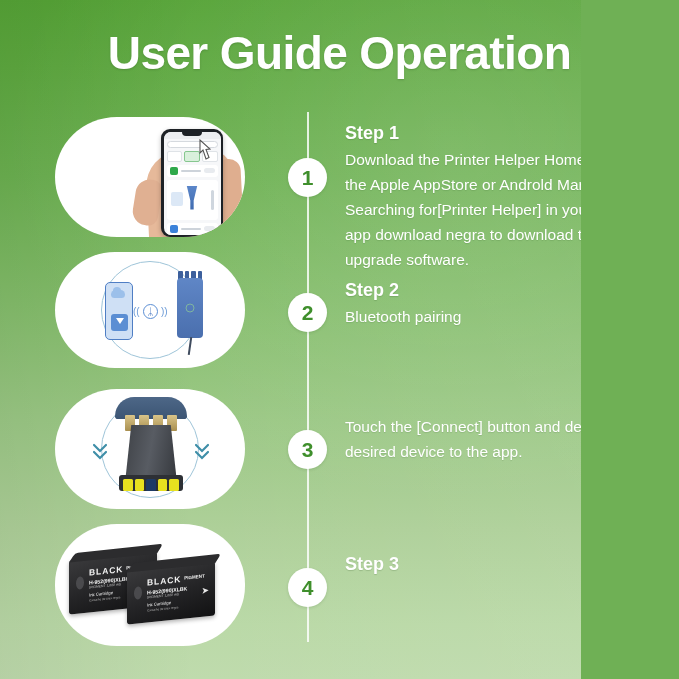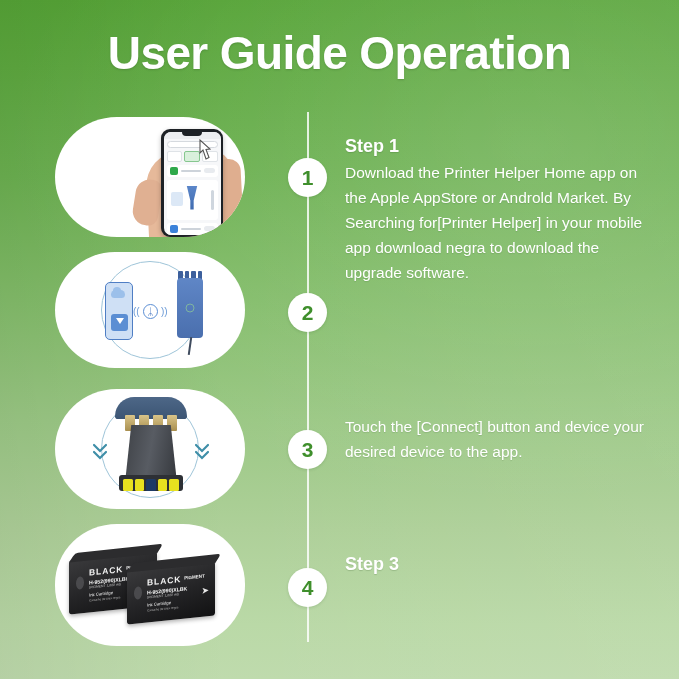--- a/index.html
+++ b/index.html
@@ -14,21 +14,21 @@
   body {
     font-family: "Liberation Sans", sans-serif;
     background: #6fb055;
     position: relative;
   }
 
   
   #poster {
     position: absolute;
     inset: 0;
-    width: 679px;
+    width: 581px;
     height: 679px;
     background:
       linear-gradient(180deg,
         #55a336 0%,
         #5da83f 10%,
         #6bb050 26%,
         #84bd6b 45%,
         #9bc885 62%,
         #aed099 78%,
         #bad9a7 92%,
@@ -122,21 +122,21 @@
   .row-3 .bullet { top: 41px; }
   .row-4 .bullet { top: 44px; }
 
   
   .copy {
     position: absolute;
     left: 345px;
     width: 315px;
     color: #ffffff;
   }
-  .row-1 .copy { top: 17px; }
+  .row-1 .copy { top: 4px; }
   .row-2 .copy { top: 26px; }
   .row-3 .copy { top: 25px; }
   .row-4 .copy { top: 28px; }
 
   .step-title {
     font-size: 18px;
     font-weight: bold;
     line-height: 24px;
     margin-bottom: 2px;
     text-shadow: 0 1px 1px rgba(40,80,30,0.2);
@@ -536,20 +536,24 @@
         </div>
         <div class="dongle">
           <div class="dongle-dot"></div>
         </div>
         <div class="dongle-cord"></div>
       </div>
     </div>
 
     <div class="bullet">2</div>
 
+    <div class="copy">
+      <div class="step-title">Step 2</div>
+      <div class="step-body">Bluetooth pairing</div>
+    </div>
   </div>
 
   <div class="row row-3">
 
     <div class="card">
       <div class="card-art">
         <div class="circ-outline"></div>
         <div class="chip-cap"></div>
         <div class="chip-pins">
           <i></i>

